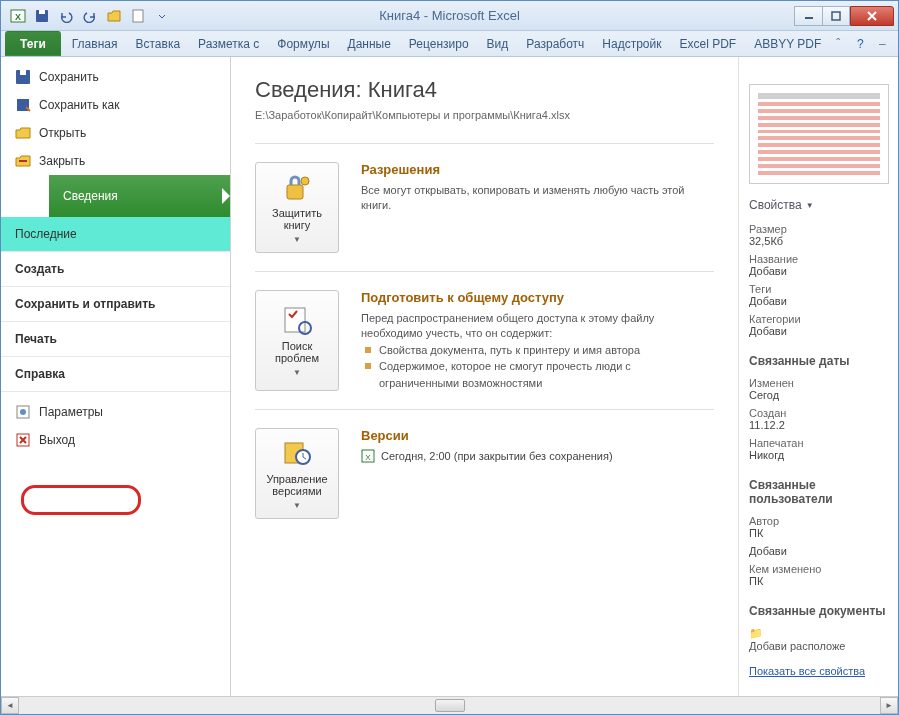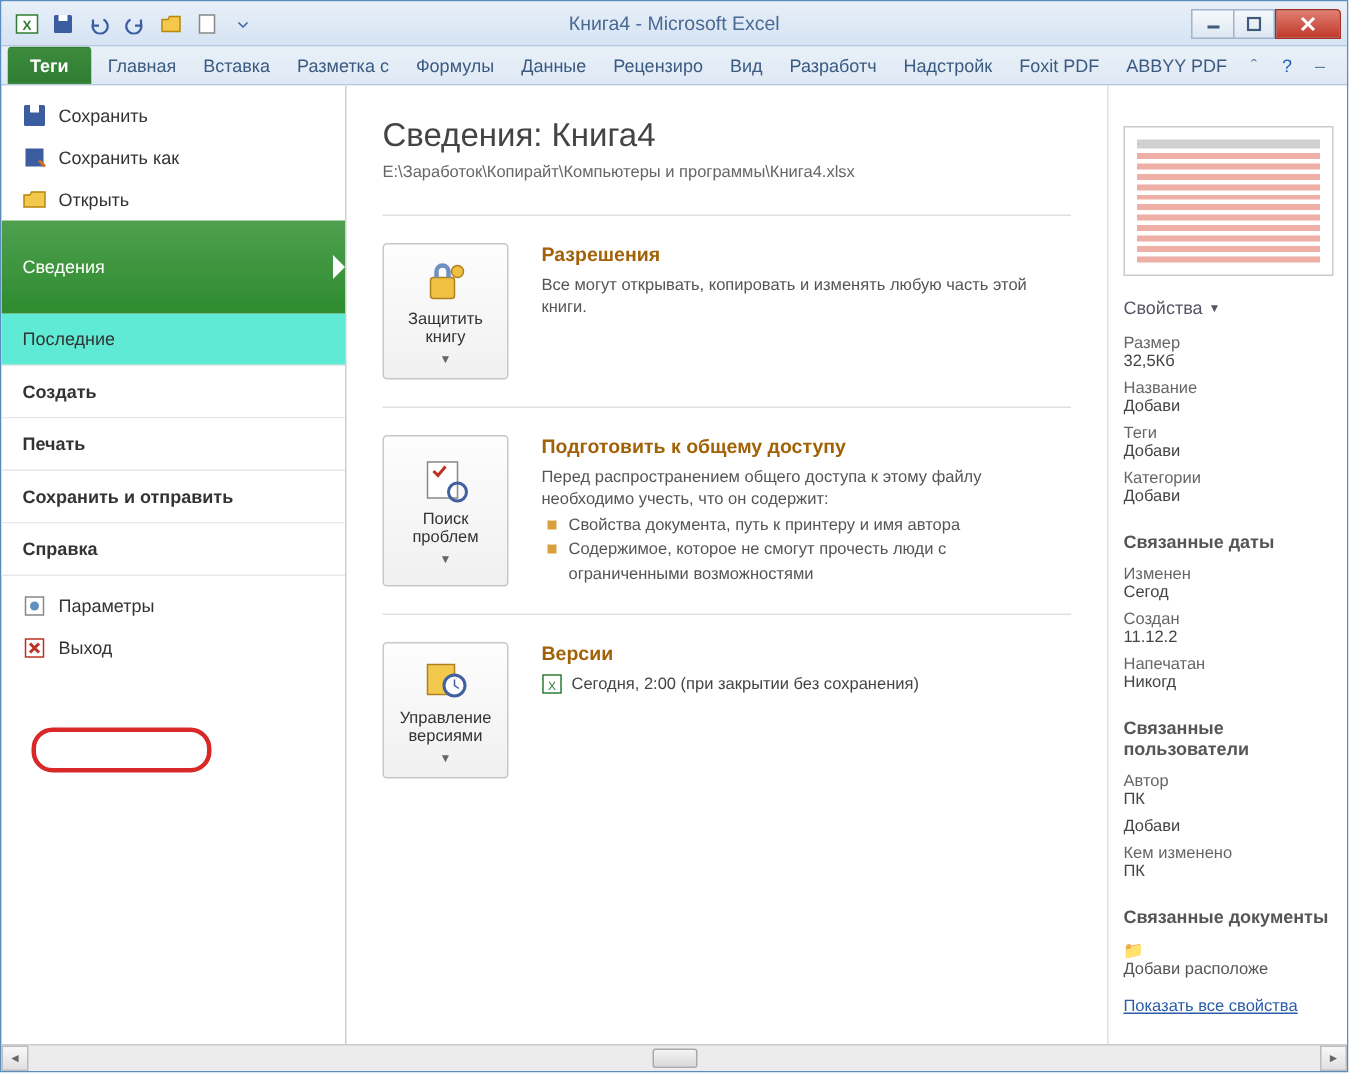--- a/index.html
+++ b/index.html
@@ -22,21 +22,21 @@
 .tab { padding: 0 8px; display: flex; align-items: center; color: #3b5a80; font-size: 12px; border: 1px solid transparent; white-space: nowrap; }
 .tab.file { background: linear-gradient(#3d8b3d,#2e7d32); color: #fff; border-radius: 3px 3px 0 0; margin-right: 2px; padding: 0 14px; font-weight: bold; }
 .ribbon-right { margin-left: auto; display: flex; align-items: center; gap: 6px; padding-right: 10px; color: #5a7aa0; }
 .ribbon-right .ricon { width: 16px; height: 16px; display: inline-flex; align-items: center; justify-content: center; }
 
 
 .backstage { flex: 1; display: flex; overflow: hidden; }
 .sidebar { width: 230px; background: #fff; border-right: 1px solid #d0d0d0; padding-top: 6px; position: relative; }
 .sb-item { display: flex; align-items: center; gap: 8px; padding: 6px 14px; color: #333; cursor: default; }
 .sb-item .sb-icon { width: 16px; height: 16px; display: inline-flex; align-items: center; justify-content: center; }
-.sb-green { background: linear-gradient(#4fa04f,#2e8b2e); color: #fff; padding: 24px 14px; position: relative; }
+.sb-green { background: linear-gradient(#4fa04f,#2e8b2e); color: #fff; padding: 14px 14px; position: relative; margin-left: 48px; }
 .sb-green::after { content: ""; position: absolute; right: -8px; top: 50%; transform: translateY(-50%); border: 8px solid transparent; border-left-color: #fff; }
 .sb-big { padding: 10px 14px; border-bottom: 1px solid #e8e8e8; color: #333; background: #5eead4; }
 .sb-big.plain { background: #fff; font-weight: bold; }
 .highlight-oval { position: absolute; border: 3px solid #d82828; border-radius: 14px; width: 120px; height: 30px; left: 20px; top: 428px; pointer-events: none; }
 
 
 .content { flex: 1; display: flex; overflow: hidden; background: #fff; }
 .main { flex: 1; padding: 20px 24px 10px 24px; overflow: hidden; }
 .main h1 { font-size: 22px; font-weight: normal; color: #444; margin-bottom: 6px; }
 .path { color: #666; font-size: 11px; margin-bottom: 22px; }
@@ -145,21 +145,21 @@
     <div class="tab file">Теги</div>
     <div class="tab">Главная</div>
     <div class="tab">Вставка</div>
     <div class="tab">Разметка с</div>
     <div class="tab">Формулы</div>
     <div class="tab">Данные</div>
     <div class="tab">Рецензиро</div>
     <div class="tab">Вид</div>
     <div class="tab">Разработч</div>
     <div class="tab">Надстройк</div>
-    <div class="tab">Foxit PDF</div>
+    <div class="tab">Excel PDF</div>
     <div class="tab">ABBYY PDF</div>
     <div class="ribbon-right">
       <span class="ricon">ˆ</span>
       <span class="ricon" style="color:#2060c0;">?</span>
       <span class="ricon">–</span>
 
     </div>
   </div>
 
   <div class="backstage">
@@ -184,35 +184,44 @@
         <span>Сохранить как</span>
       </div>
       <div class="sb-item">
         <span class="sb-icon">
             <svg width="16" height="16">
               <path d="M1 5 L5 5 L6 3 L15 3 L15 13 L1 13 Z" fill="#f2c94c" stroke="#b8860b"></path>
             </svg>
           </span>
         <span>Открыть</span>
       </div>
+      <div class="sb-item">
+        <span class="sb-icon">
+            <svg width="16" height="16">
+              <path d="M1 5 L5 5 L6 3 L15 3 L15 13 L1 13 Z" fill="#f2c94c" stroke="#b8860b"></path>
+              <line x1="4" y1="8" x2="12" y2="8" stroke="#c03020" stroke-width="2"></line>
+            </svg>
+          </span>
+        <span>Закрыть</span>
+      </div>
 
       <div class="sb-green">
         <span>Сведения</span>
       </div>
       <div class="sb-big">
         <span>Последние</span>
       </div>
       <div class="sb-big plain">
         <span>Создать</span>
       </div>
       <div class="sb-big plain">
+        <span>Сохранить и отправить</span>
+      </div>
+      <div class="sb-big plain">
         <span>Печать</span>
-      </div>
-      <div class="sb-big plain">
-        <span>Сохранить и отправить</span>
       </div>
       <div class="sb-big plain">
         <span>Справка</span>
       </div>
 
       <div class="sb-item" style="margin-top:6px;">
         <span class="sb-icon">
             <svg width="16" height="16">
               <rect x="2" y="2" width="12" height="12" fill="#fff" stroke="#888"></rect>
               <circle cx="8" cy="8" r="3" fill="#6090c0"></circle>

